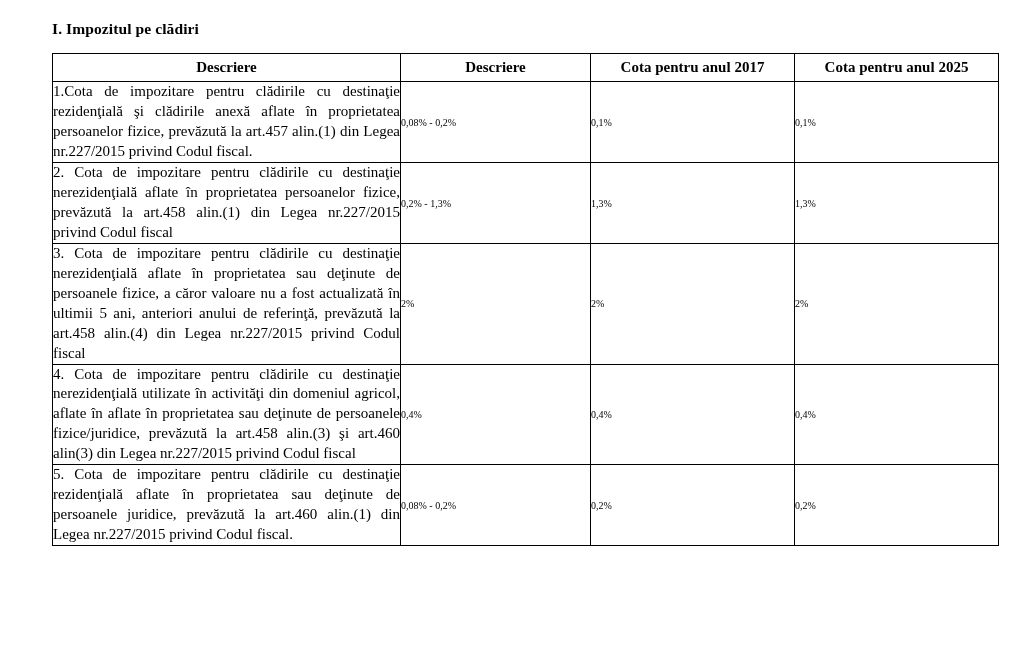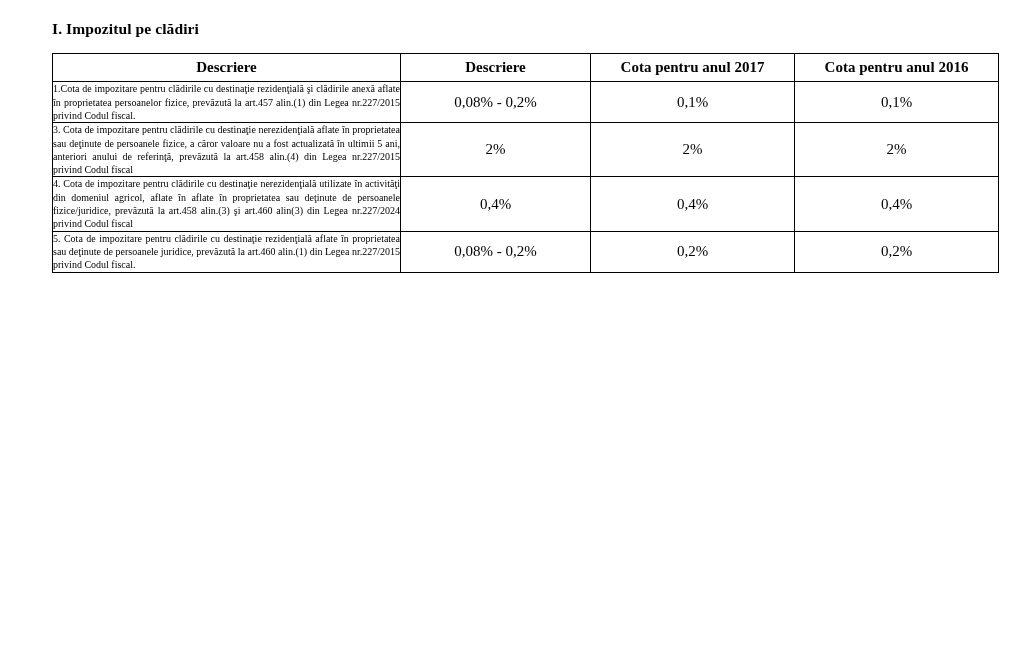--- a/index.html
+++ b/index.html
@@ -50,29 +50,29 @@
     padding: 2px 4px;
   }
   col.c-desc  { width: 348px; }
   col.c-prev  { width: 190px; }
   col.c-y1    { width: 204px; }
   col.c-y2    { width: 204px; }
 
   td.desc {
     text-align: justify;
     text-align-last: left;
-    font-size: 10px;
+    font-size: 15px;
     line-height: 1.33;
     padding: 4px 7px 4px 8px;
     vertical-align: top;
     hyphens: none;
   }
   td.val {
-    text-align: center;
-    font-size: 15px;
+    text-align: left;
+    font-size: 10px;
     vertical-align: middle;
   }
   .hyphen-cell {
     white-space: nowrap;
   }
   
 </style>
 </head>
 <body>
 
@@ -87,38 +87,44 @@
       <col class="c-desc">
       <col class="c-prev">
       <col class="c-y1">
       <col class="c-y2">
     </colgroup>
     <thead>
       <tr>
         <th>Descriere</th>
         <th>Descriere</th>
         <th>Cota pentru anul 2017</th>
-        <th>Cota pentru anul 2016</th>
+        <th>Cota pentru anul 2025</th>
       </tr>
     </thead>
     <tbody>
       <tr>
         <td class="desc">1.Cota de impozitare pentru clădirile cu destinaţie rezidenţială şi clădirile anexă aflate în proprietatea persoanelor fizice, prevăzută la art.457 alin.(1) din Legea nr.227/2015 privind Codul fiscal.</td>
         <td class="val hyphen-cell">0,08% - 0,2%</td>
         <td class="val">0,1%</td>
         <td class="val">0,1%</td>
       </tr>
       <tr>
+        <td class="desc">2. Cota de impozitare pentru clădirile cu destinaţie nerezidenţială aflate în proprietatea persoanelor fizice, prevăzută la art.458 alin.(1) din Legea nr.227/2015 privind Codul fiscal</td>
+        <td class="val hyphen-cell">0,2% - 1,3%</td>
+        <td class="val">1,3%</td>
+        <td class="val">1,3%</td>
+      </tr>
+      <tr>
         <td class="desc">3. Cota de impozitare pentru clădirile cu destinaţie nerezidenţială aflate în proprietatea sau deţinute de persoanele fizice, a căror valoare nu a fost actualizată în ultimii 5 ani, anteriori anului de referinţă, prevăzută la art.458 alin.(4) din Legea nr.227/2015 privind Codul fiscal</td>
         <td class="val">2%</td>
         <td class="val">2%</td>
         <td class="val">2%</td>
       </tr>
       <tr>
-        <td class="desc">4. Cota de impozitare pentru clădirile cu destinaţie nerezidenţială utilizate în activităţi din domeniul agricol, aflate în aflate în proprietatea sau deţinute de persoanele fizice/juridice, prevăzută la art.458 alin.(3) şi art.460 alin(3) din Legea nr.227/2024 privind Codul fiscal</td>
+        <td class="desc">4. Cota de impozitare pentru clădirile cu destinaţie nerezidenţială utilizate în activităţi din domeniul agricol, aflate în aflate în proprietatea sau deţinute de persoanele fizice/juridice, prevăzută la art.458 alin.(3) şi art.460 alin(3) din Legea nr.227/2015 privind Codul fiscal</td>
         <td class="val">0,4%</td>
         <td class="val">0,4%</td>
         <td class="val">0,4%</td>
       </tr>
       <tr>
         <td class="desc">5. Cota de impozitare pentru clădirile cu destinaţie rezidenţială aflate în proprietatea sau deţinute de persoanele juridice,  prevăzută la art.460 alin.(1) din Legea nr.227/2015 privind Codul fiscal.</td>
         <td class="val hyphen-cell">0,08% - 0,2%</td>
         <td class="val">0,2%</td>
         <td class="val">0,2%</td>
       </tr>

